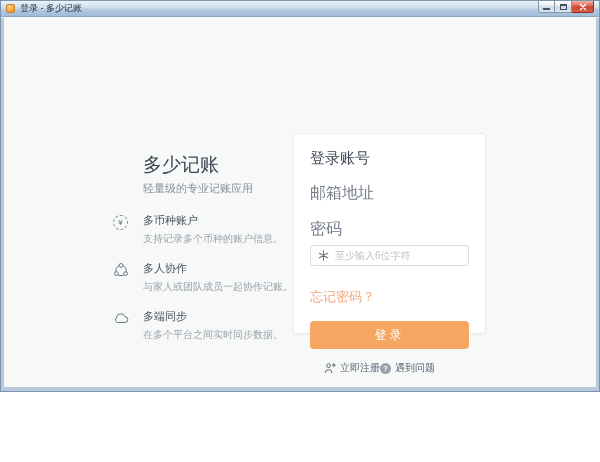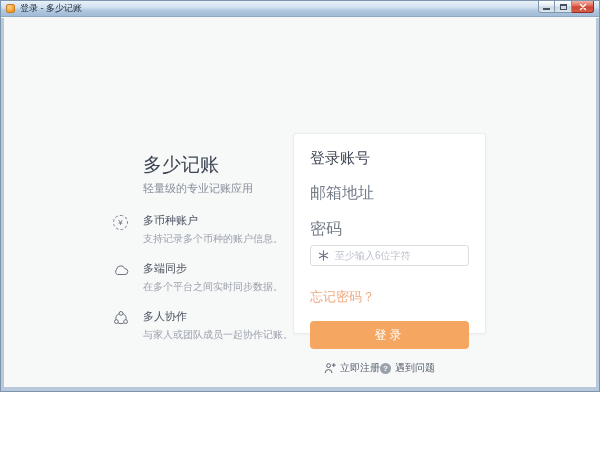--- a/index.html
+++ b/index.html
@@ -117,42 +117,42 @@
             <div class="currency-badge">¥</div>
           </div>
           <div>
             <div class="f-title">多币种账户</div>
             <div class="f-desc">支持记录多个币种的账户信息。</div>
           </div>
         </div>
 
         <div class="feature">
           <div class="f-icon-col">
-            <svg width="16" height="13" viewBox="0 0 16 13">
-              <path d="M4.3 11.5 h7.6 a2.9 2.9 0 0 0 0-5.8 a4.4 4.4 0 0 0-8.5 1.1 a2.9 2.9 0 0 0 .9 4.7 z" fill="none" stroke="#6b7380" stroke-width="1" stroke-linejoin="round"></path>
-            </svg>
-          </div>
-          <div>
-            <div class="f-title">多端同步</div>
-            <div class="f-desc">在多个平台之间实时同步数据。</div>
-          </div>
-        </div>
-
-        <div class="feature">
-          <div class="f-icon-col">
             <svg width="16" height="15" viewBox="0 0 16 15">
               <circle cx="8" cy="7.5" r="5.2" fill="none" stroke="#6b7380" stroke-width="1"></circle>
               <circle cx="8" cy="2.4" r="1.9" fill="#f7f8f8" stroke="#6b7380" stroke-width="1"></circle>
               <circle cx="3.4" cy="10.6" r="1.9" fill="#f7f8f8" stroke="#6b7380" stroke-width="1"></circle>
               <circle cx="12.6" cy="10.6" r="1.9" fill="#f7f8f8" stroke="#6b7380" stroke-width="1"></circle>
             </svg>
           </div>
           <div>
             <div class="f-title">多人协作</div>
             <div class="f-desc">与家人或团队成员一起协作记账。</div>
+          </div>
+        </div>
+
+        <div class="feature">
+          <div class="f-icon-col">
+            <svg width="16" height="13" viewBox="0 0 16 13">
+              <path d="M4.3 11.5 h7.6 a2.9 2.9 0 0 0 0-5.8 a4.4 4.4 0 0 0-8.5 1.1 a2.9 2.9 0 0 0 .9 4.7 z" fill="none" stroke="#6b7380" stroke-width="1" stroke-linejoin="round"></path>
+            </svg>
+          </div>
+          <div>
+            <div class="f-title">多端同步</div>
+            <div class="f-desc">在多个平台之间实时同步数据。</div>
           </div>
         </div>
 
       </div>
     </div>
 
     <div class="login-card">
       <div class="card-title">登录账号</div>
 
       <div class="field-label">邮箱地址</div>

